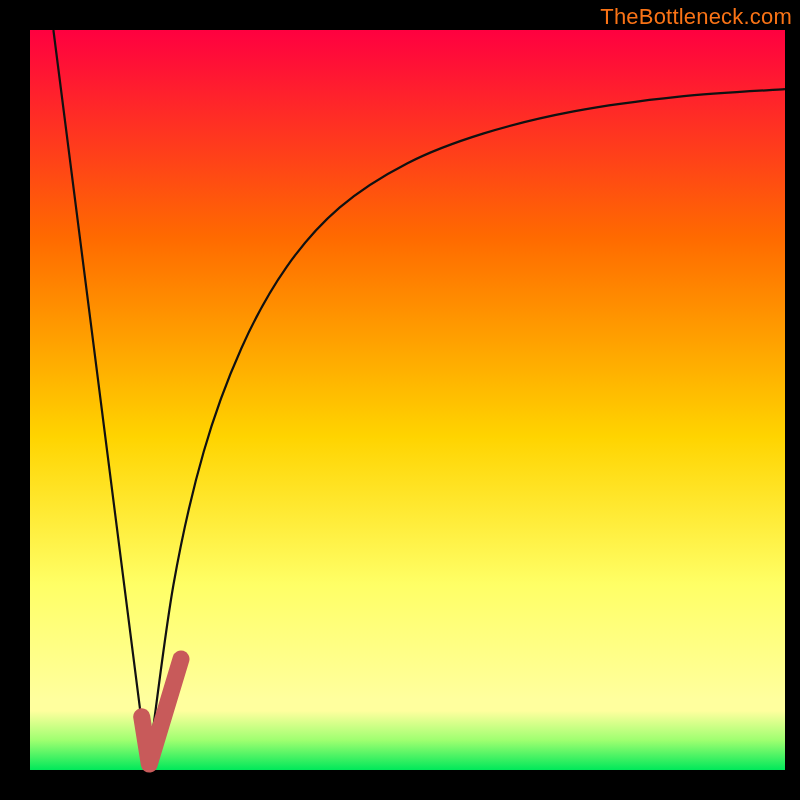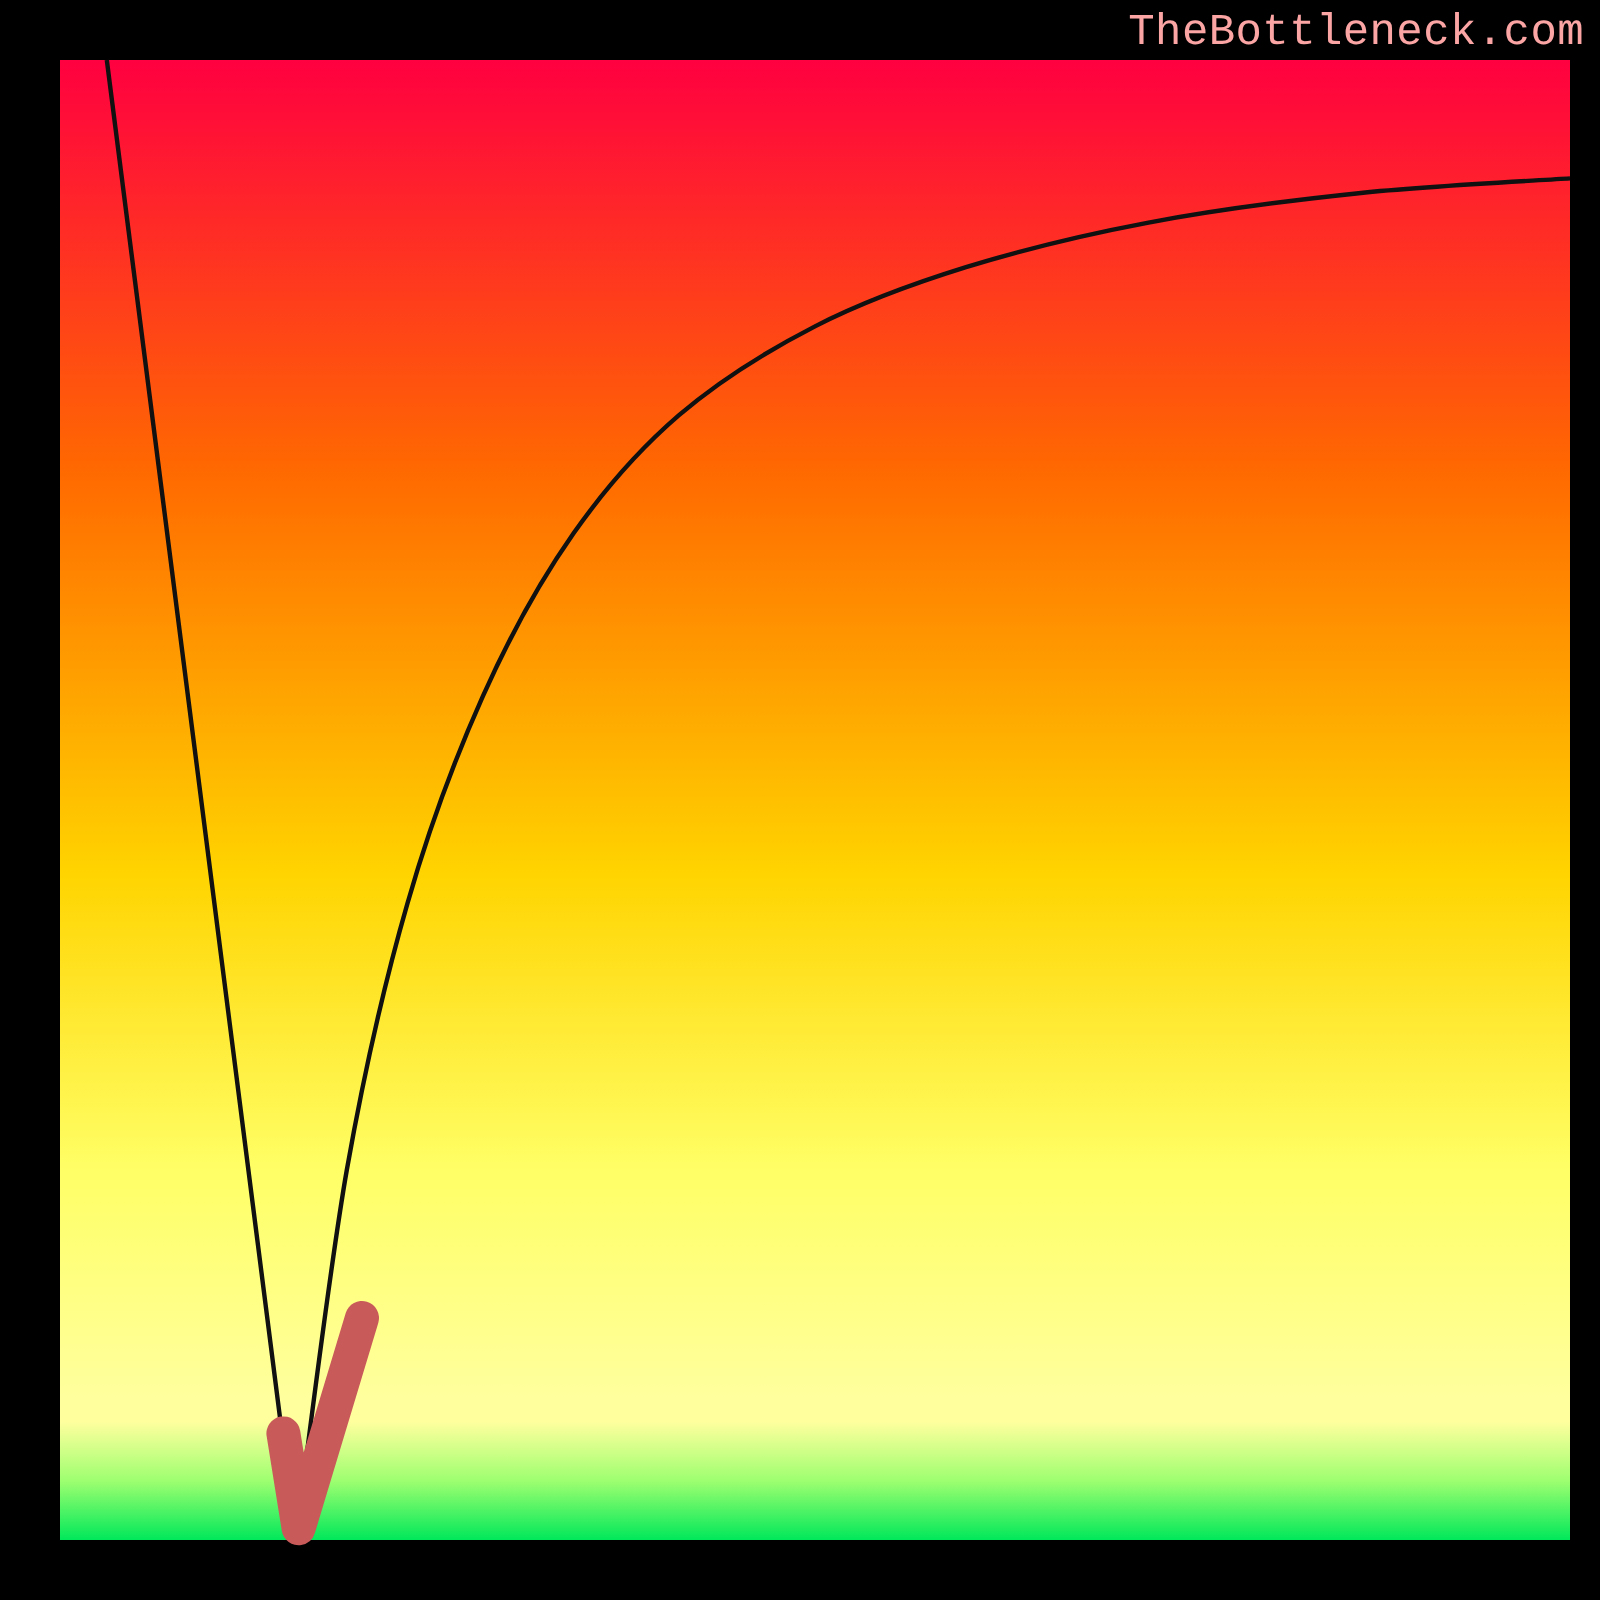--- a/index.html
+++ b/index.html
@@ -13,26 +13,25 @@
   }
   .stage {
     position: relative;
     width: 800px;
     height: 800px;
   }
   .attribution {
     position: absolute;
     top: 4px;
     right: 8px;
-    color: #fca5a5;
+    color: #f97316;
     font-size: 22px;
     font-weight: 500;
     z-index: 10;
     letter-spacing: 0.2px;
-    font-family: Liberation Mono, monospace;
   }
   svg.chart {
     position: absolute;
     top: 0;
     left: 0;
   }
 </style>
 </head>
 <body style="background: rgb(0, 0, 0);">
 

